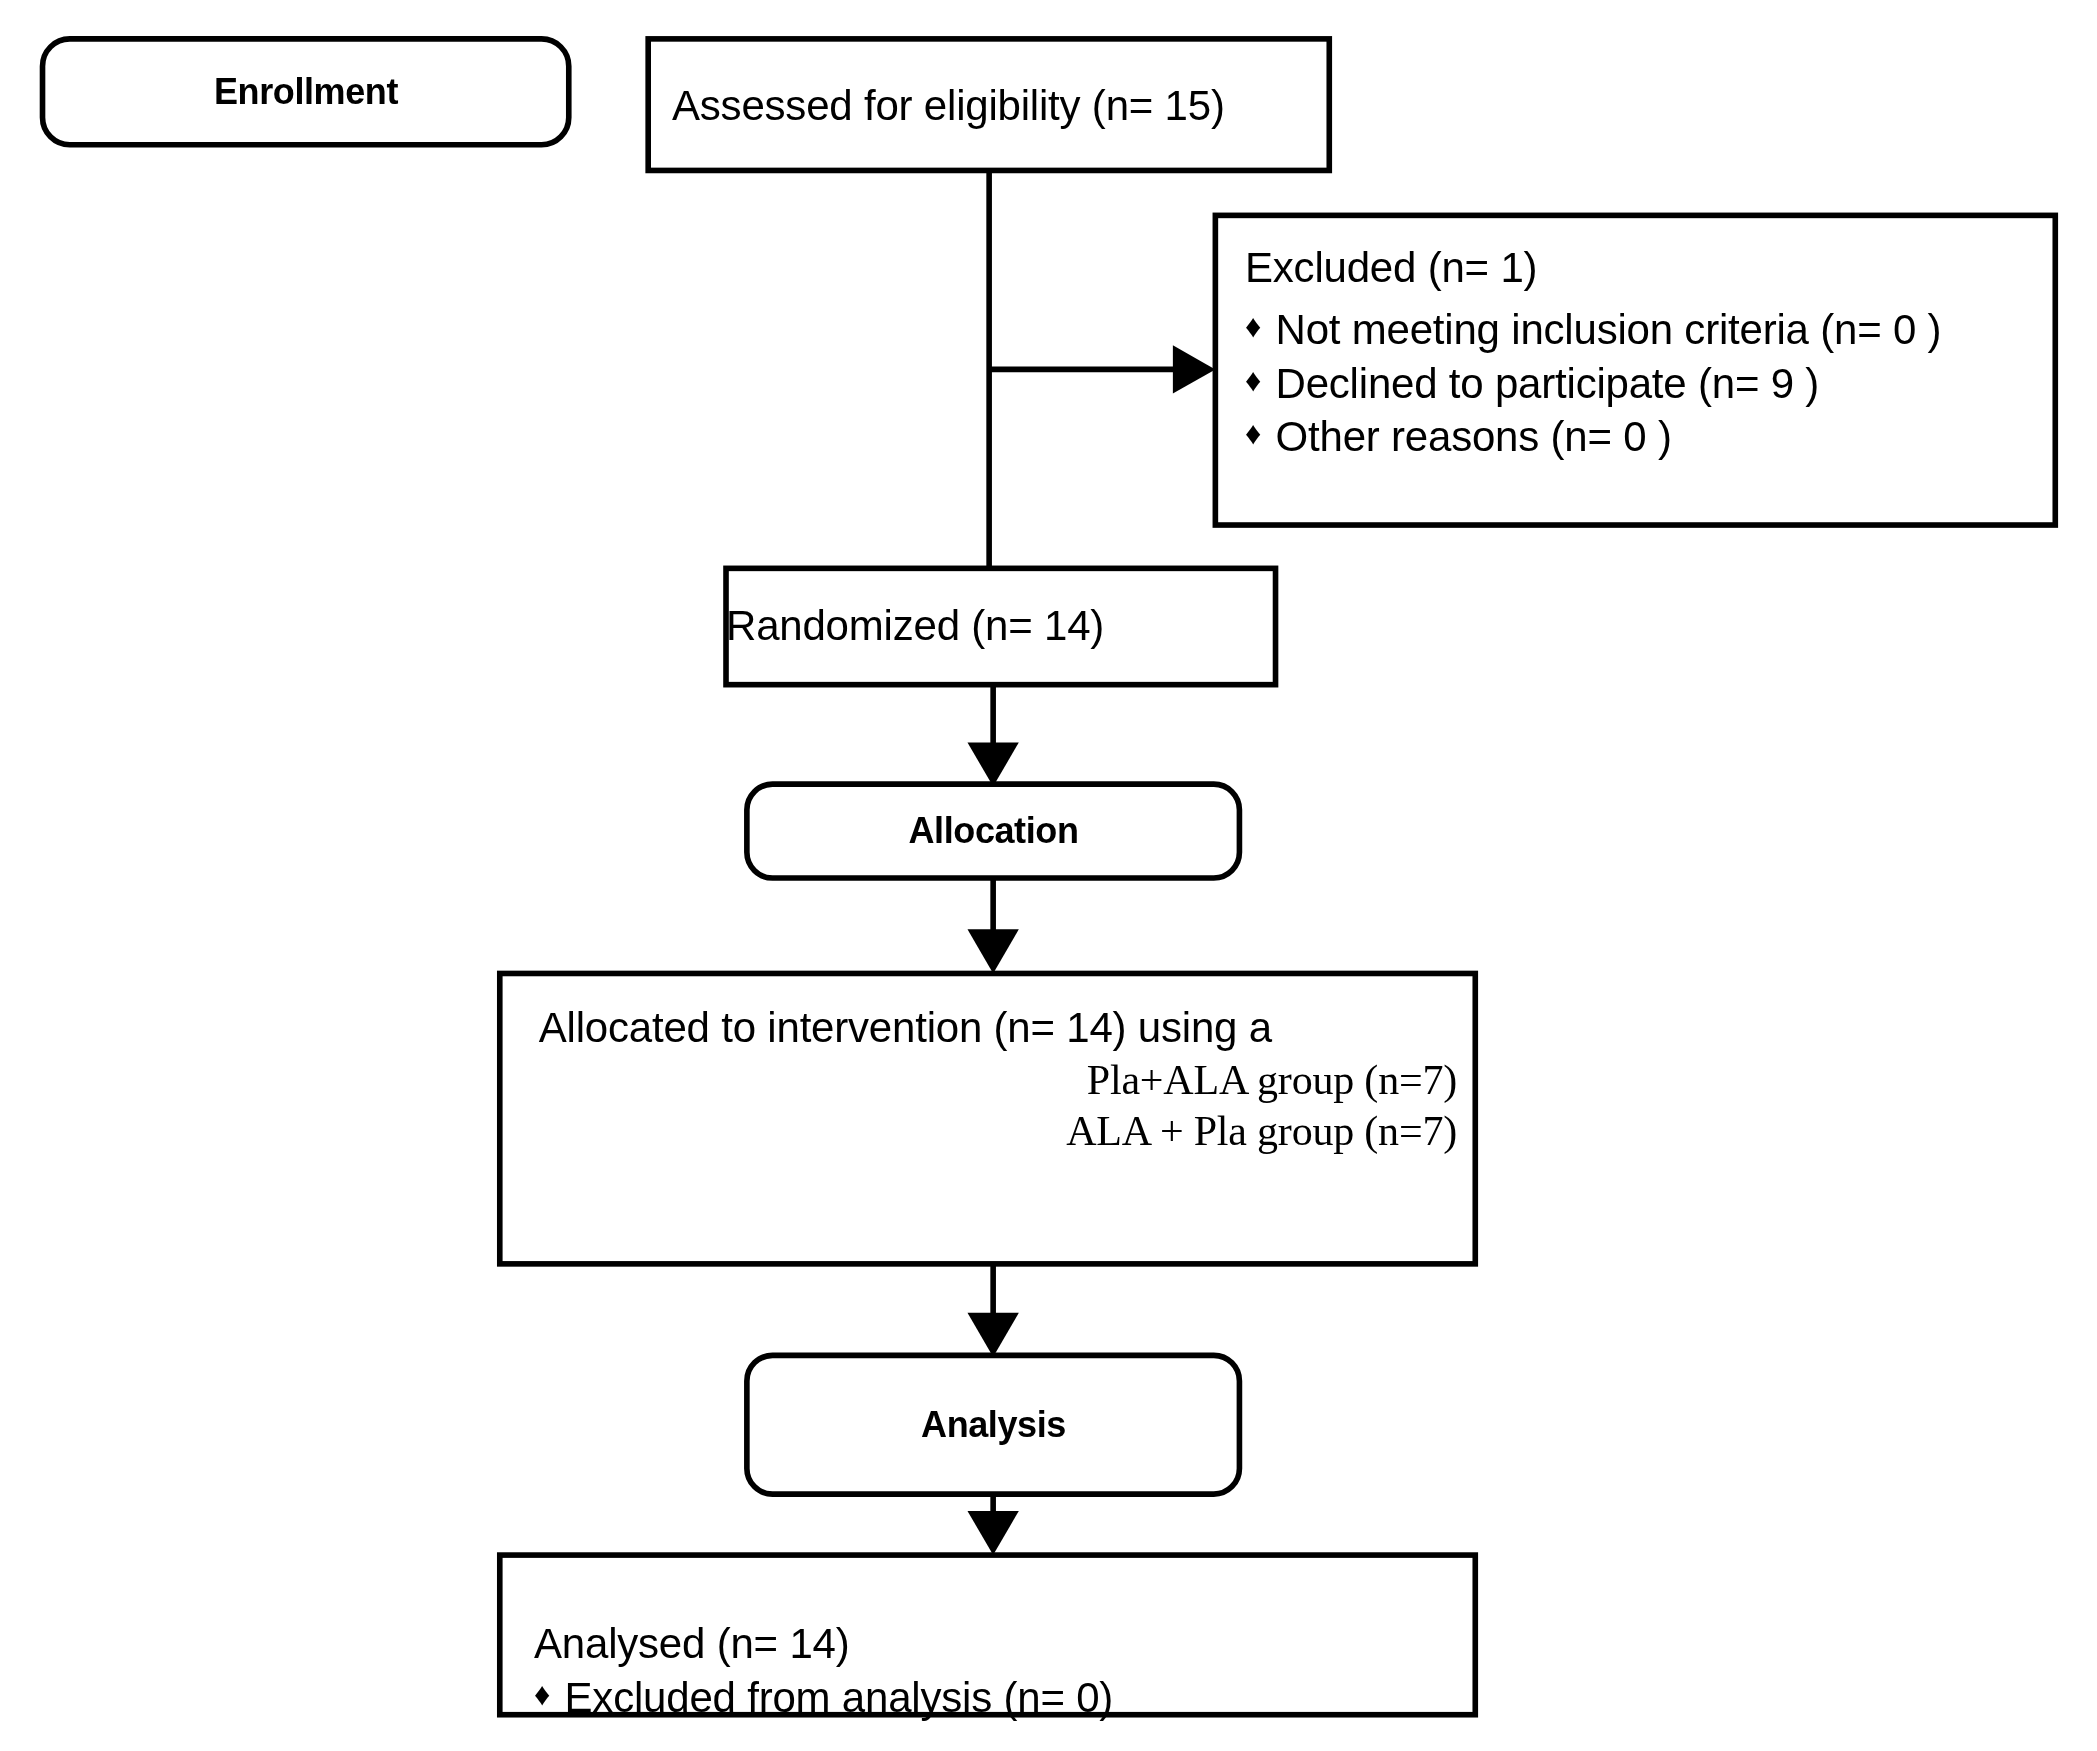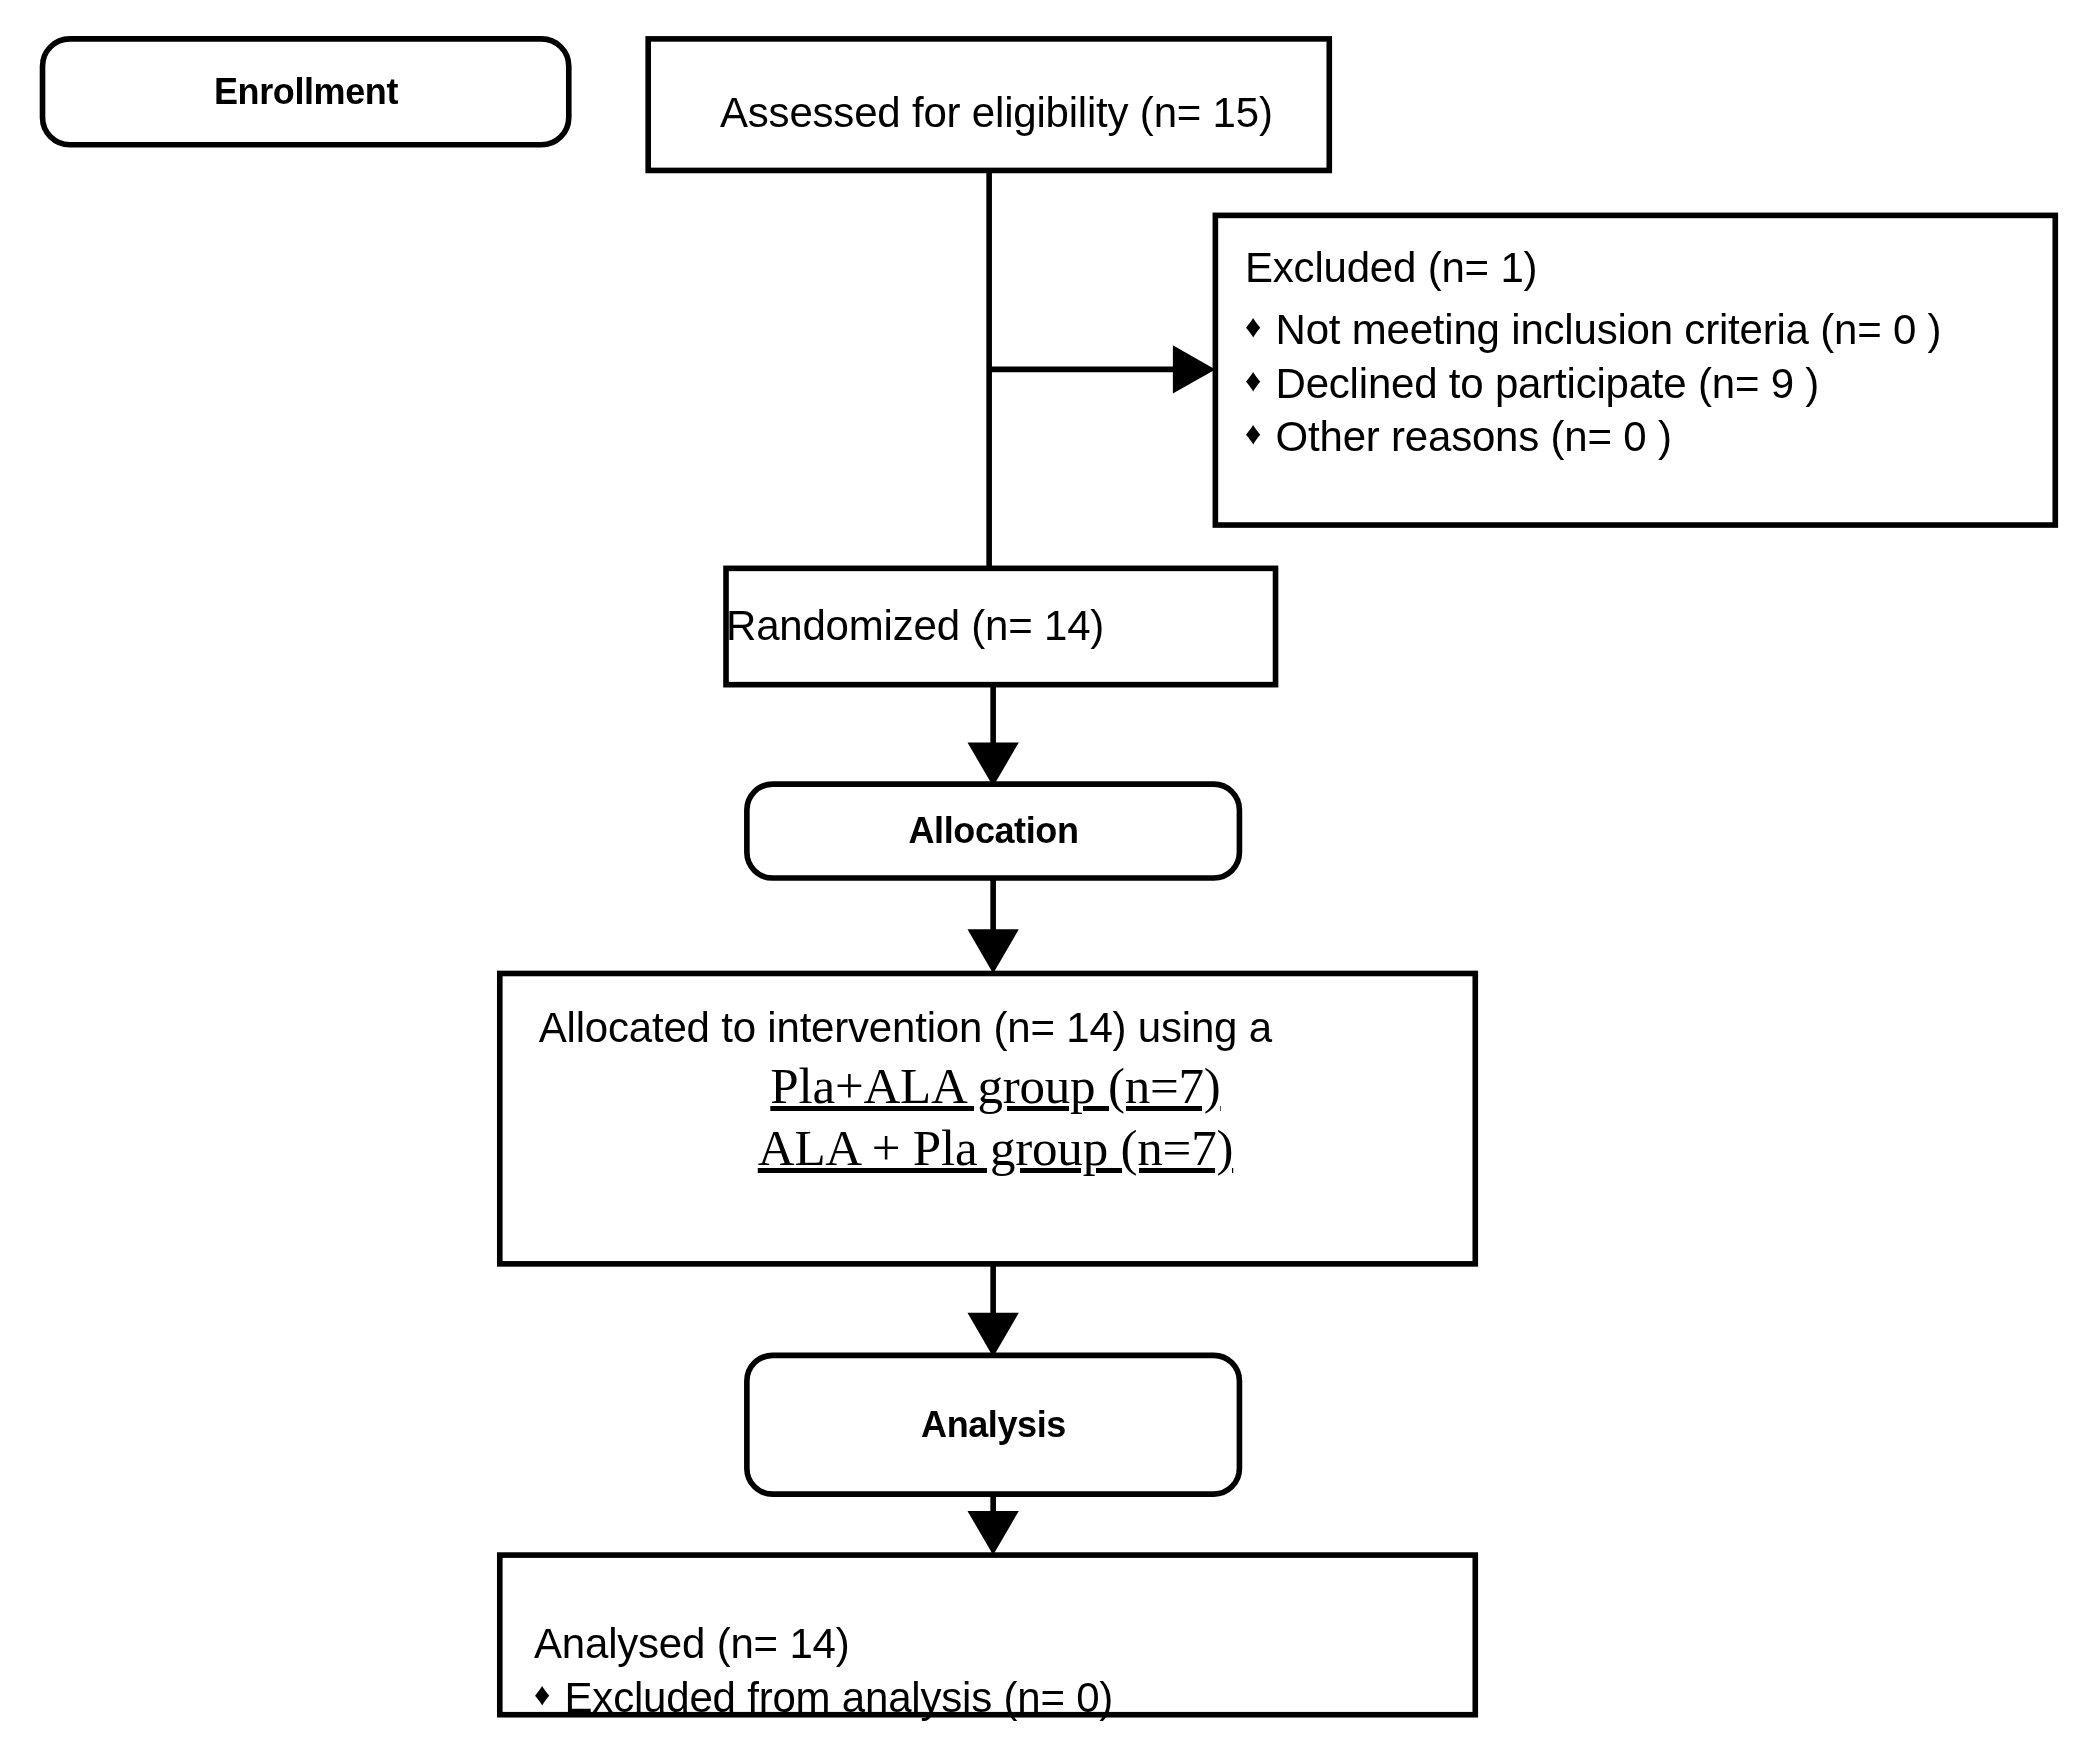--- a/index.html
+++ b/index.html
@@ -78,24 +78,23 @@
   .bullet-glyph {
     font-size: 32px;
     line-height: 1.45;
     flex: 0 0 auto;
   }
   .bullet-text {
     flex: 1 1 auto;
   }
   .serif-line {
     font-family: "Liberation Serif", serif;
-    font-size: 51px;
-    text-align: center;
+    font-size: 42px;
+    text-align: right;
     line-height: 1.22;
-    text-decoration: underline;
   }
   .indent-list {
     margin-top: 8px;
   }
   .hanging {
     padding-left: 4.8px;
   }
 </style>
 </head>
 <body>
@@ -133,21 +132,21 @@
 
     <line class="conn-line" x1="1238" y1="1575" x2="1238" y2="1648"></line>
     <polygon class="arrow-head" points="1238,1691 1206,1636 1270,1636"></polygon>
 
     <line class="conn-line" x1="1238" y1="1862" x2="1238" y2="1896"></line>
     <polygon class="arrow-head" points="1238,1938 1206,1883 1270,1883"></polygon>
   </svg>
 
   <div class="txt stage-label" style="left:43px; top:39px; width:526px; height:106px;">Enrollment</div>
 
-  <div class="txt body-text center-block" style="left:672px; top:47px; width:642px; height:132px;margin-left:48px;">
+  <div class="txt body-text center-block" style="left:672px; top:40px; width:642px; height:132px;">
     <div>Assessed for eligibility (n= 15)</div>
   </div>
 
   <div class="txt body-text" style="left:1245px; top:241px; width:802px; height:265px;">
     <div>Excluded (n= 1)</div>
     <div class="indent-list">
       <div class="bullet-row">
         <span class="bullet-glyph">♦</span>
         <span class="bullet-text">Not meeting inclusion criteria (n= 0 )</span>
       </div>

